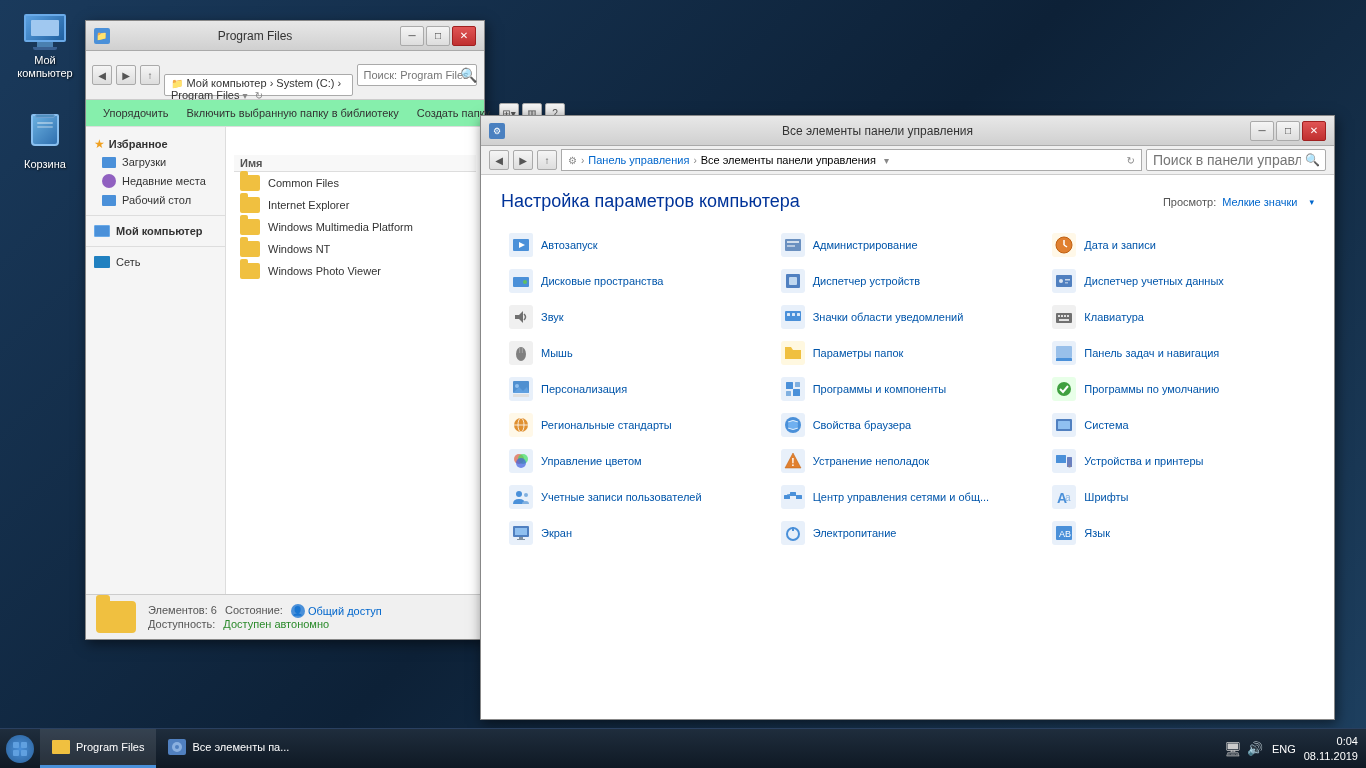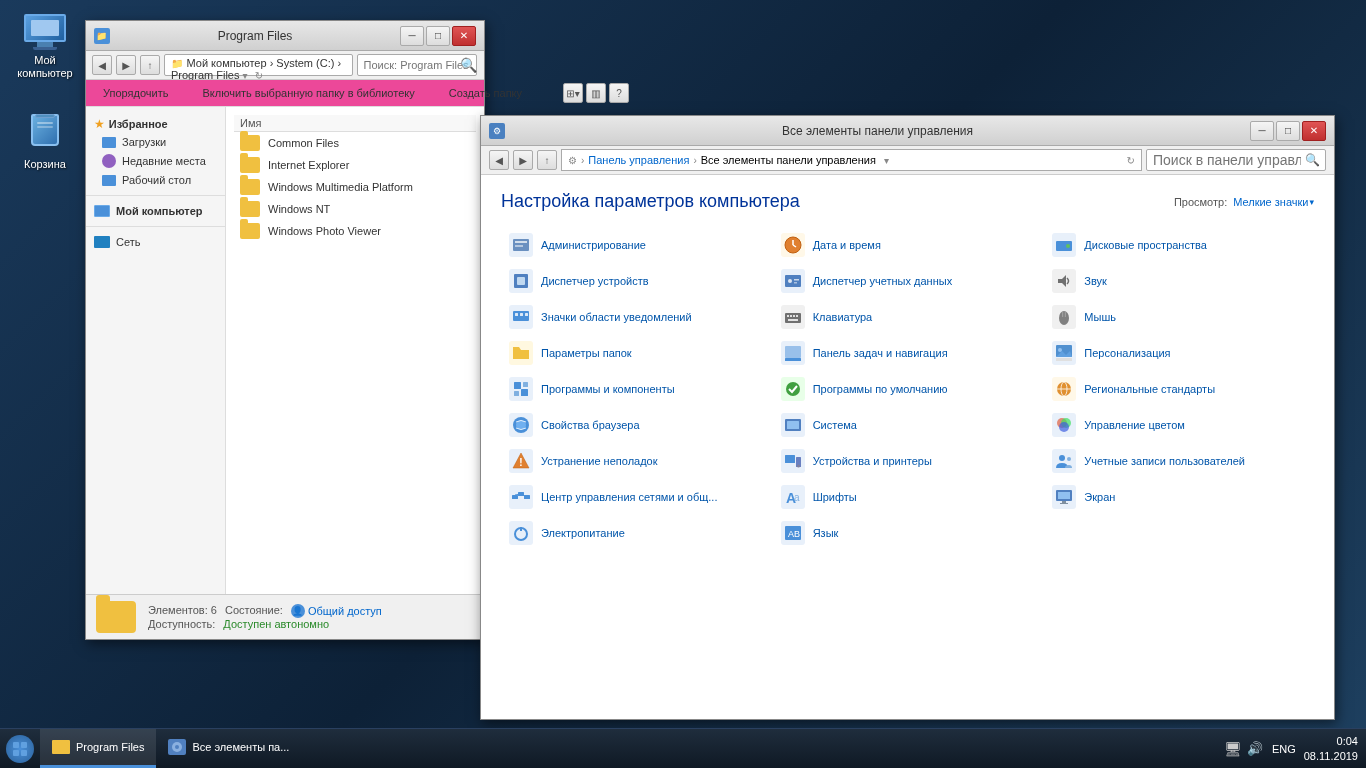--- a/index.html
+++ b/index.html
@@ -181,20 +181,21 @@
       gap: 4px;
     }
     .address-input {
       flex: 1;
       border: 1px solid #aaa;
       background: white;
       padding: 2px 6px;
       font-size: 11px;
       height: 22px;
       border-radius: 2px;
+      margin-top: 20px;
     }
     .search-bar {
       width: 120px;
       border: 1px solid #aaa;
       background: white;
       padding: 2px 6px;
       font-size: 11px;
       height: 22px;
       border-radius: 2px;
     }
@@ -207,26 +208,26 @@
       border-radius: 2px;
       cursor: pointer;
       display: flex;
       align-items: center;
       justify-content: center;
       font-size: 10px;
       color: #555;
     }
 
     .toolbar-row {
-      background: #ec4899;
+      background: #86efac;
       padding: 3px 8px;
       border-bottom: 1px solid #ddd;
       display: flex;
       align-items: center;
-      gap: 16px;
+      gap: 0;
     }
     .toolbar-btn {
       padding: 2px 8px;
       background: transparent;
       border: 1px solid transparent;
       cursor: pointer;
       font-size: 11px;
       color: #333;
       border-radius: 2px;
       white-space: nowrap;
@@ -459,33 +460,34 @@
       display: flex;
       align-items: center;
       justify-content: center;
       color: white;
       font-size: 9px;
     }
 
     .view-dropdown {
       display: flex;
       align-items: center;
-      gap: 1px;
+      gap: 12px;
       cursor: pointer;
     }
 
     
     .files-header {
       display: flex;
       padding: 2px 6px;
       border-bottom: 1px solid #ddd;
       font-size: 11px;
       color: #555;
-      font-weight: normal;
+      font-weight: bold;
       background: #f8f8f8;
+      margin-top: 20px;
     }
   </style>
 </head>
 <body>
 
 <div class="desktop">
 
   <div class="desktop-icon" style="left: 10px; top: 10px;">
     <div style="width:42px;height:36px;position:relative;margin-bottom:4px">
       <div style="width:42px;height:28px;background:linear-gradient(135deg,#5aa0e0,#2060a0);border-radius:2px;border:2px solid #6aaae8;display:flex;align-items:center;justify-content:center;">
@@ -669,38 +671,47 @@
           <div class="view-dropdown">
             <span class="view-link">Мелкие значки</span>
             <span style="color:#0066cc;font-size:9px">▾</span>
           </div>
         </div>
       </div>
 
       <div class="cpanel-items-grid">
 
         <div class="cpanel-item">
+          <div class="cpanel-item-icon" style="background:#e8f0fa;border-radius:2px">
+            <svg width="20" height="20" viewBox="0 0 20 20">
+                <rect x="2" y="4" width="16" height="12" rx="1" fill="#4a90d9"></rect>
+                <polygon points="8,7 14,10 8,13" fill="white"></polygon>
+              </svg>
+          </div>
+          <span class="cpanel-item-label">Автозапуск</span>
+        </div>
+        <div class="cpanel-item">
           <div class="cpanel-item-icon" style="background:#e8f0fa">
             <svg width="20" height="20" viewBox="0 0 20 20">
                 <rect x="2" y="4" width="16" height="12" rx="1" fill="#6a90c0"></rect>
                 <rect x="4" y="6" width="12" height="2" fill="white" opacity="0.7"></rect>
                 <rect x="4" y="10" width="8" height="2" fill="white" opacity="0.5"></rect>
               </svg>
           </div>
           <span class="cpanel-item-label">Администрирование</span>
         </div>
         <div class="cpanel-item">
           <div class="cpanel-item-icon" style="background:#fff8e8">
             <svg width="20" height="20" viewBox="0 0 20 20">
                 <circle cx="10" cy="10" r="8" fill="#e08030" stroke="#c06010" stroke-width="1"></circle>
                 <line x1="10" y1="10" x2="10" y2="5" stroke="white" stroke-width="1.5"></line>
                 <line x1="10" y1="10" x2="13" y2="12" stroke="white" stroke-width="1.5"></line>
               </svg>
           </div>
-          <span class="cpanel-item-label">Дата и время</span>
+          <span class="cpanel-item-label">Дата и записи</span>
         </div>
 
         <div class="cpanel-item">
           <div class="cpanel-item-icon" style="background:#e8f0fa">
             <svg width="20" height="20" viewBox="0 0 20 20">
                 <rect x="2" y="6" width="16" height="10" rx="1" fill="#4a90d9"></rect>
                 <circle cx="14" cy="11" r="2" fill="#60c060"></circle>
               </svg>
           </div>
           <span class="cpanel-item-label">Дисковые пространства</span>

